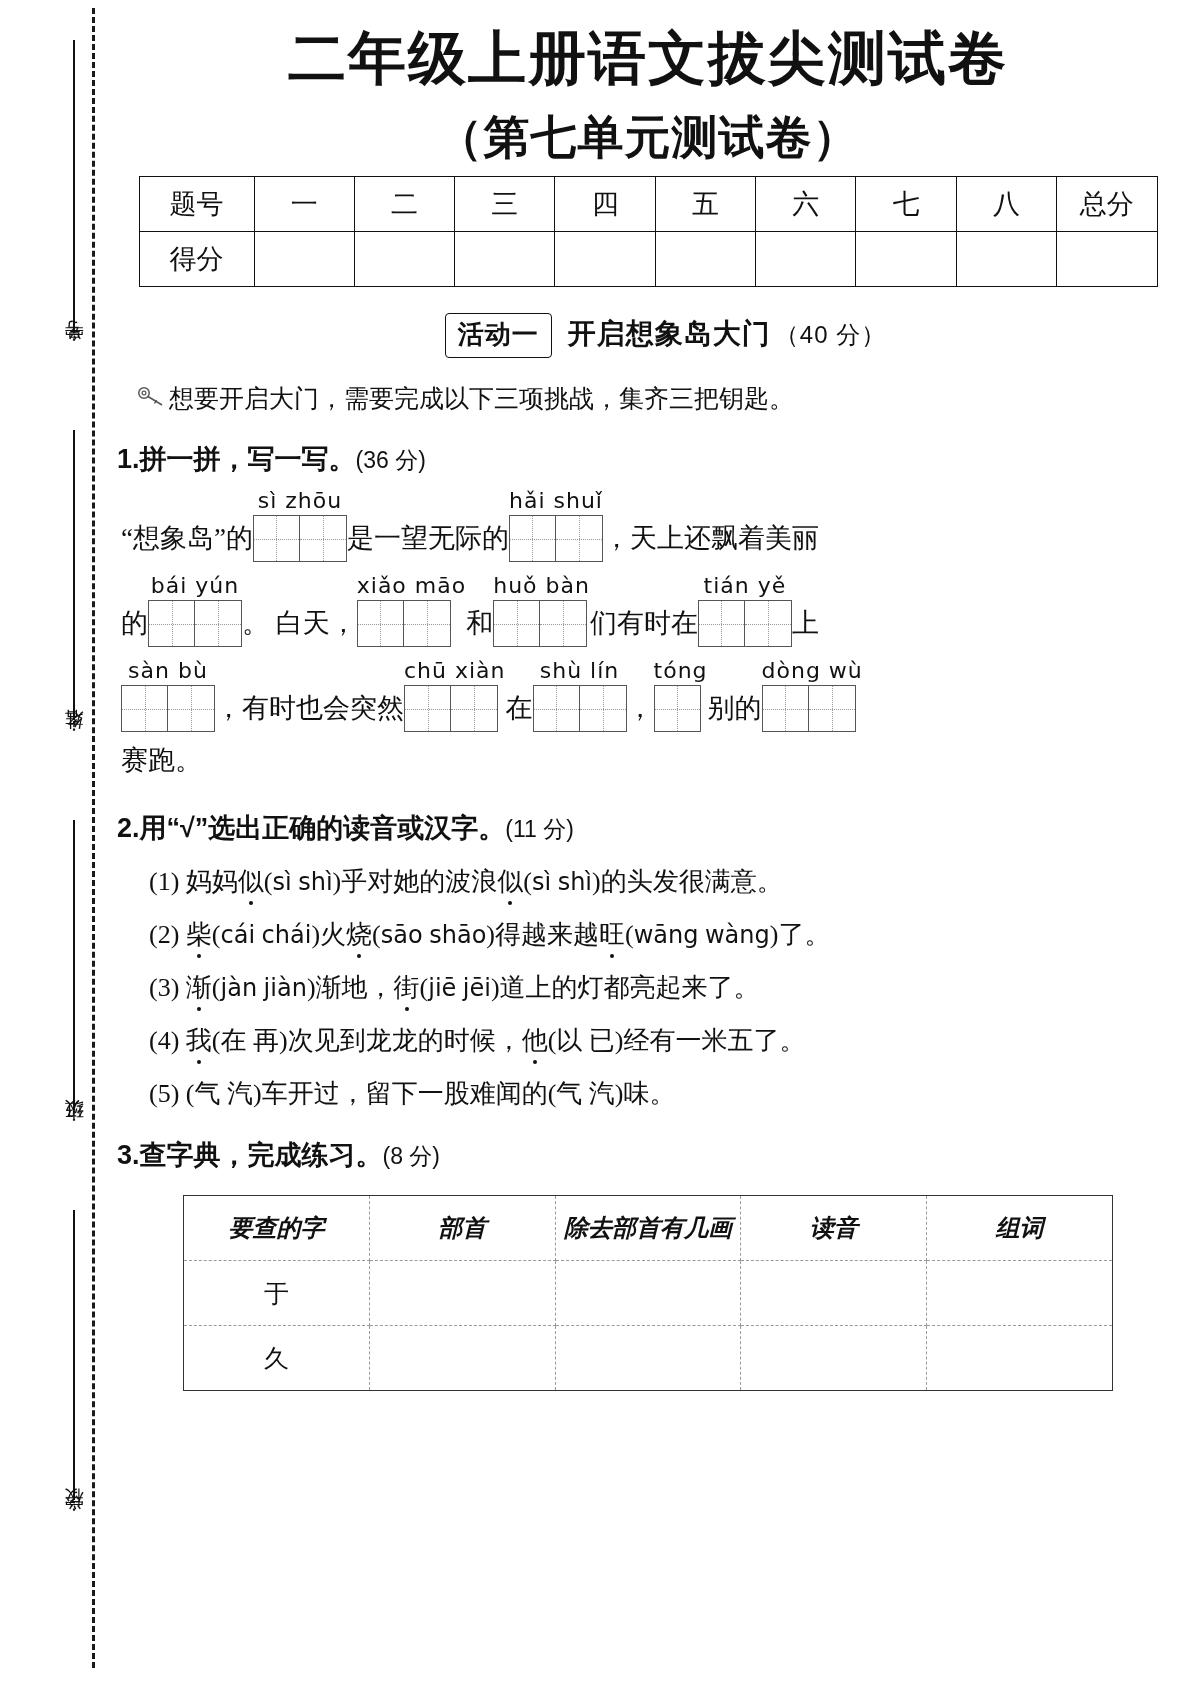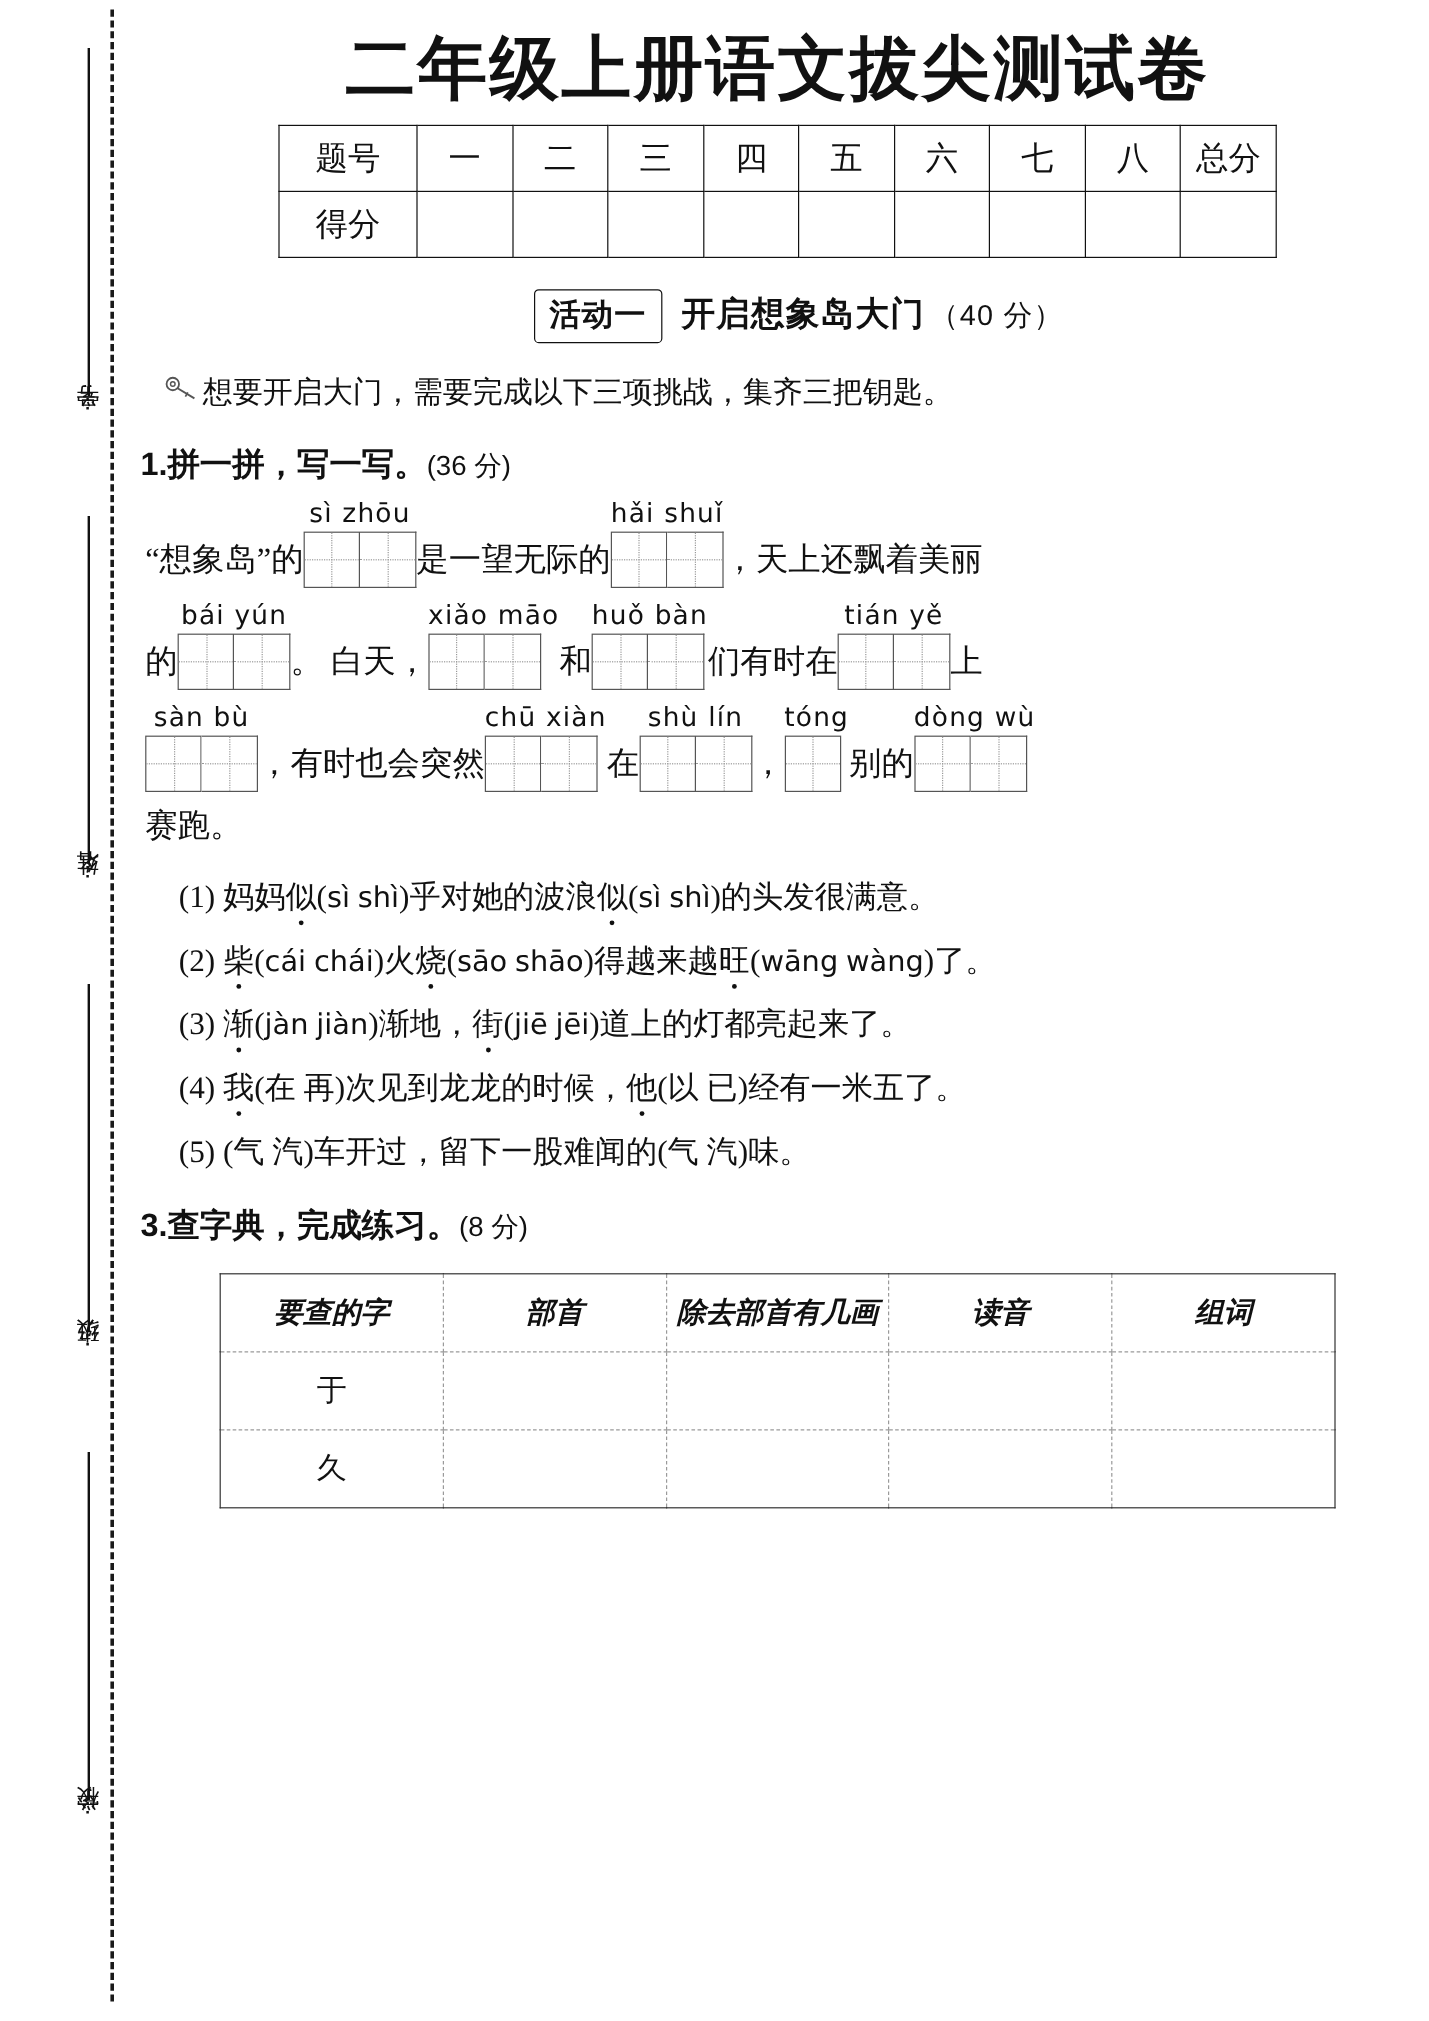--- a/index.html
+++ b/index.html
@@ -60,21 +60,21 @@
   #exam-meta{
     text-align:right;
     padding-right:58px;
     margin-top:28px;
     font-size:23px;
     font-family:"Liberation Sans","DejaVu Sans",sans-serif;
   }
   #exam-meta span{margin-left:26px;}
 
   
-  #score-table-wrap{margin:14px auto 0 auto;width:832px;}
+  #score-table-wrap{margin:14px auto 0 auto;width:1019px;}
   table.score{
     border-collapse:collapse;width:100%;
     table-layout:fixed;
   }
   table.score td{
     border:1.5px solid #111;
     height:52px;
     text-align:center;
     vertical-align:middle;
     font-size:27px;
@@ -204,20 +204,21 @@
 
   <div class="margin-block" style="top:1210px;">
     <div class="margin-rule" style="height:290px;"></div>
     <div class="margin-label">学校：</div>
   </div>
 </div>
 
 <div id="page">
 
   <div id="title-main">二年级上册语文拔尖测试卷</div>
+  <div id="title-sub">（第七单元测试卷）</div>
 
 
   <div id="score-table-wrap">
     <table class="score">
       <tbody id="score-tbody">
           <tr>
             <td class="rowhead">题号</td>
             <td>一</td>
             <td>二</td>
             <td>三</td>
@@ -361,20 +362,23 @@
             <div class="cell"></div>
           </div>
         </div>
       </div>
     </div>
 
   <div class="sent-line" style="margin-left:16px;">
     <span class="sent-txt">赛跑。</span>
   </div>
 
+  <div class="q-head">
+    <span>2.</span><span>用“√”选出正确的读音或汉字。</span><span class="q-points">(11 分)</span>
+  </div>
   <div id="q2-items">
       <div class="choice">(1) 妈妈<span class="dotted">似</span>(<span class="opt">s</span><span class="opt">ì</span>   <span class="opt">s</span><span class="opt">h</span><span class="opt">ì</span>)乎对她的波浪<span class="dotted">似</span>(<span class="opt">s</span><span class="opt">ì</span>   <span class="opt">s</span><span class="opt">h</span><span class="opt">ì</span>)的头发很满意。</div>
       <div class="choice">(2) <span class="dotted">柴</span>(<span class="opt">c</span><span class="opt">á</span><span class="opt">i</span>   <span class="opt">c</span><span class="opt">h</span><span class="opt">á</span><span class="opt">i</span>)火<span class="dotted">烧</span>(<span class="opt">s</span><span class="opt">ā</span><span class="opt">o</span>   <span class="opt">s</span><span class="opt">h</span><span class="opt">ā</span><span class="opt">o</span>)得越来越<span class="dotted">旺</span>(<span class="opt">w</span><span class="opt">ā</span><span class="opt">n</span><span class="opt">g</span>   <span class="opt">w</span><span class="opt">à</span><span class="opt">n</span><span class="opt">g</span>)了。</div>
       <div class="choice">(3) <span class="dotted">渐</span>(<span class="opt">j</span><span class="opt">à</span><span class="opt">n</span>   <span class="opt">j</span><span class="opt">i</span><span class="opt">à</span><span class="opt">n</span>)渐地，<span class="dotted">街</span>(<span class="opt">j</span><span class="opt">i</span><span class="opt">ē</span>   <span class="opt">j</span><span class="opt">ē</span><span class="opt">i</span>)道上的灯都亮起来了。</div>
       <div class="choice">(4) <span class="dotted">我</span>(在   再)次见到龙龙的时候，<span class="dotted">他</span>(以   已)经有一米五了。</div>
       <div class="choice">(5) (气   汽)车开过，留下一股难闻的(气   汽)味。</div>
     </div>
 
   <div class="q-head">
     <span>3.</span><span>查字典，完成练习。</span><span class="q-points">(8 分)</span>

